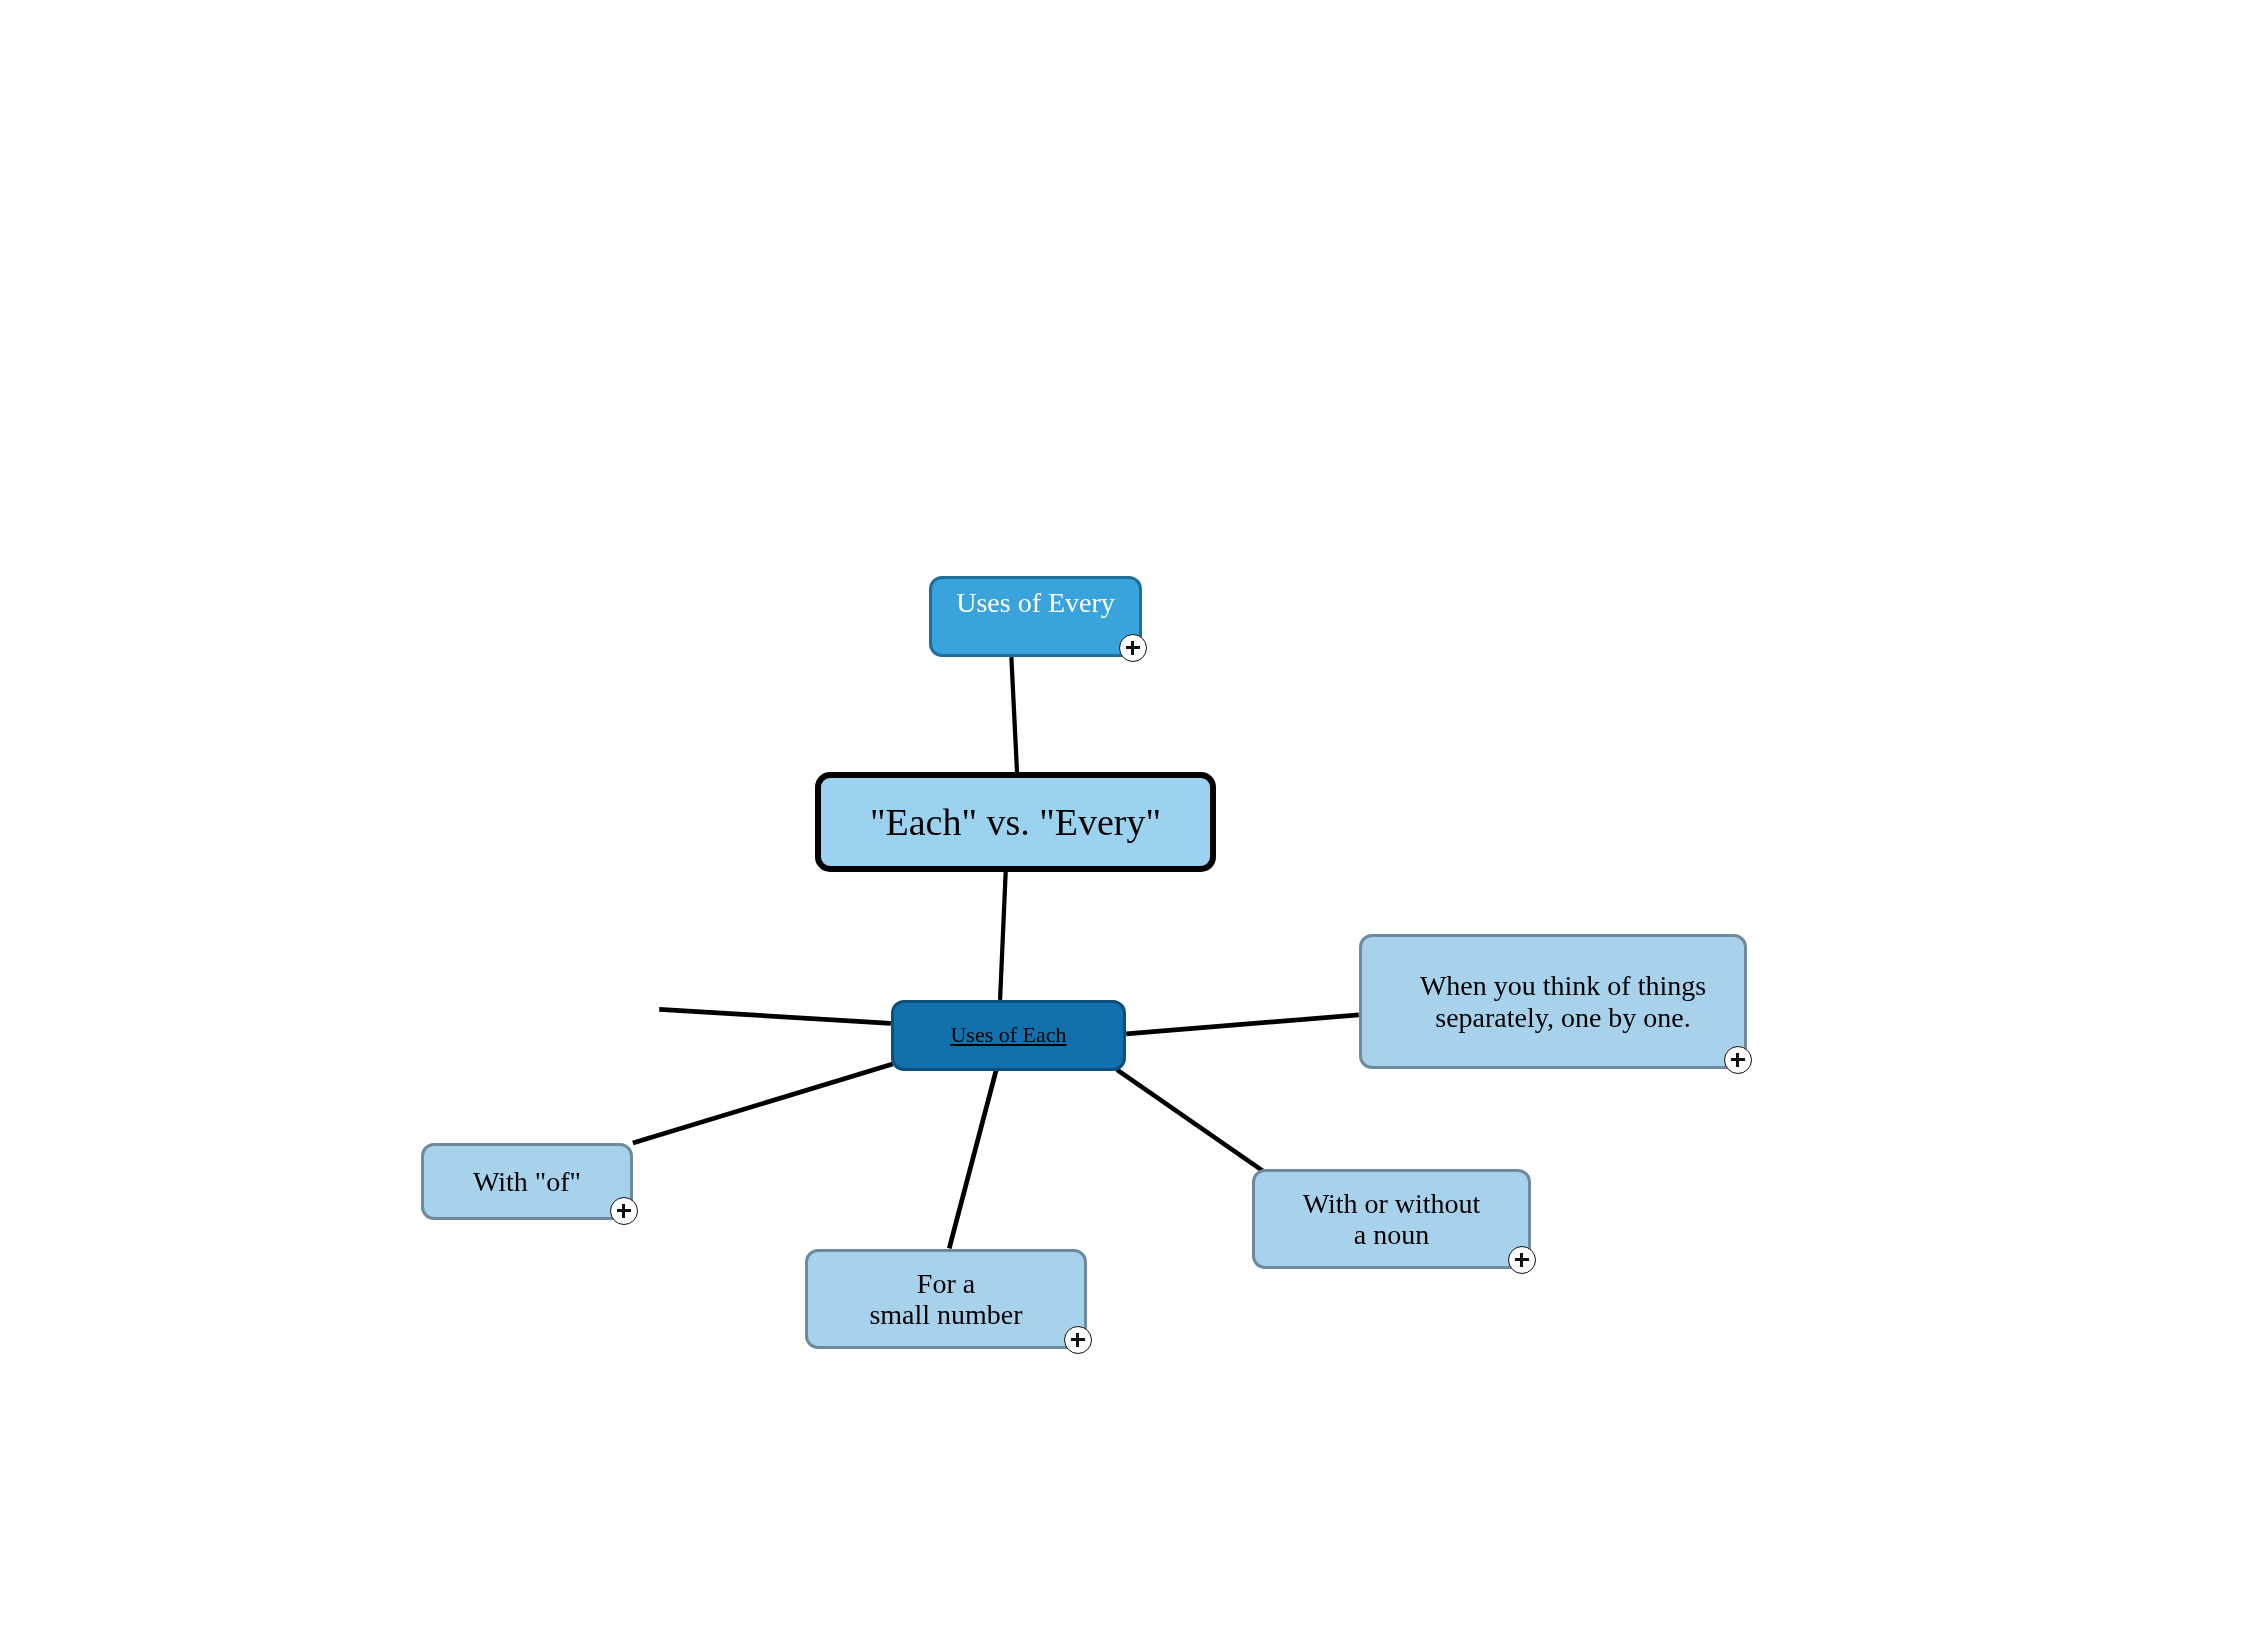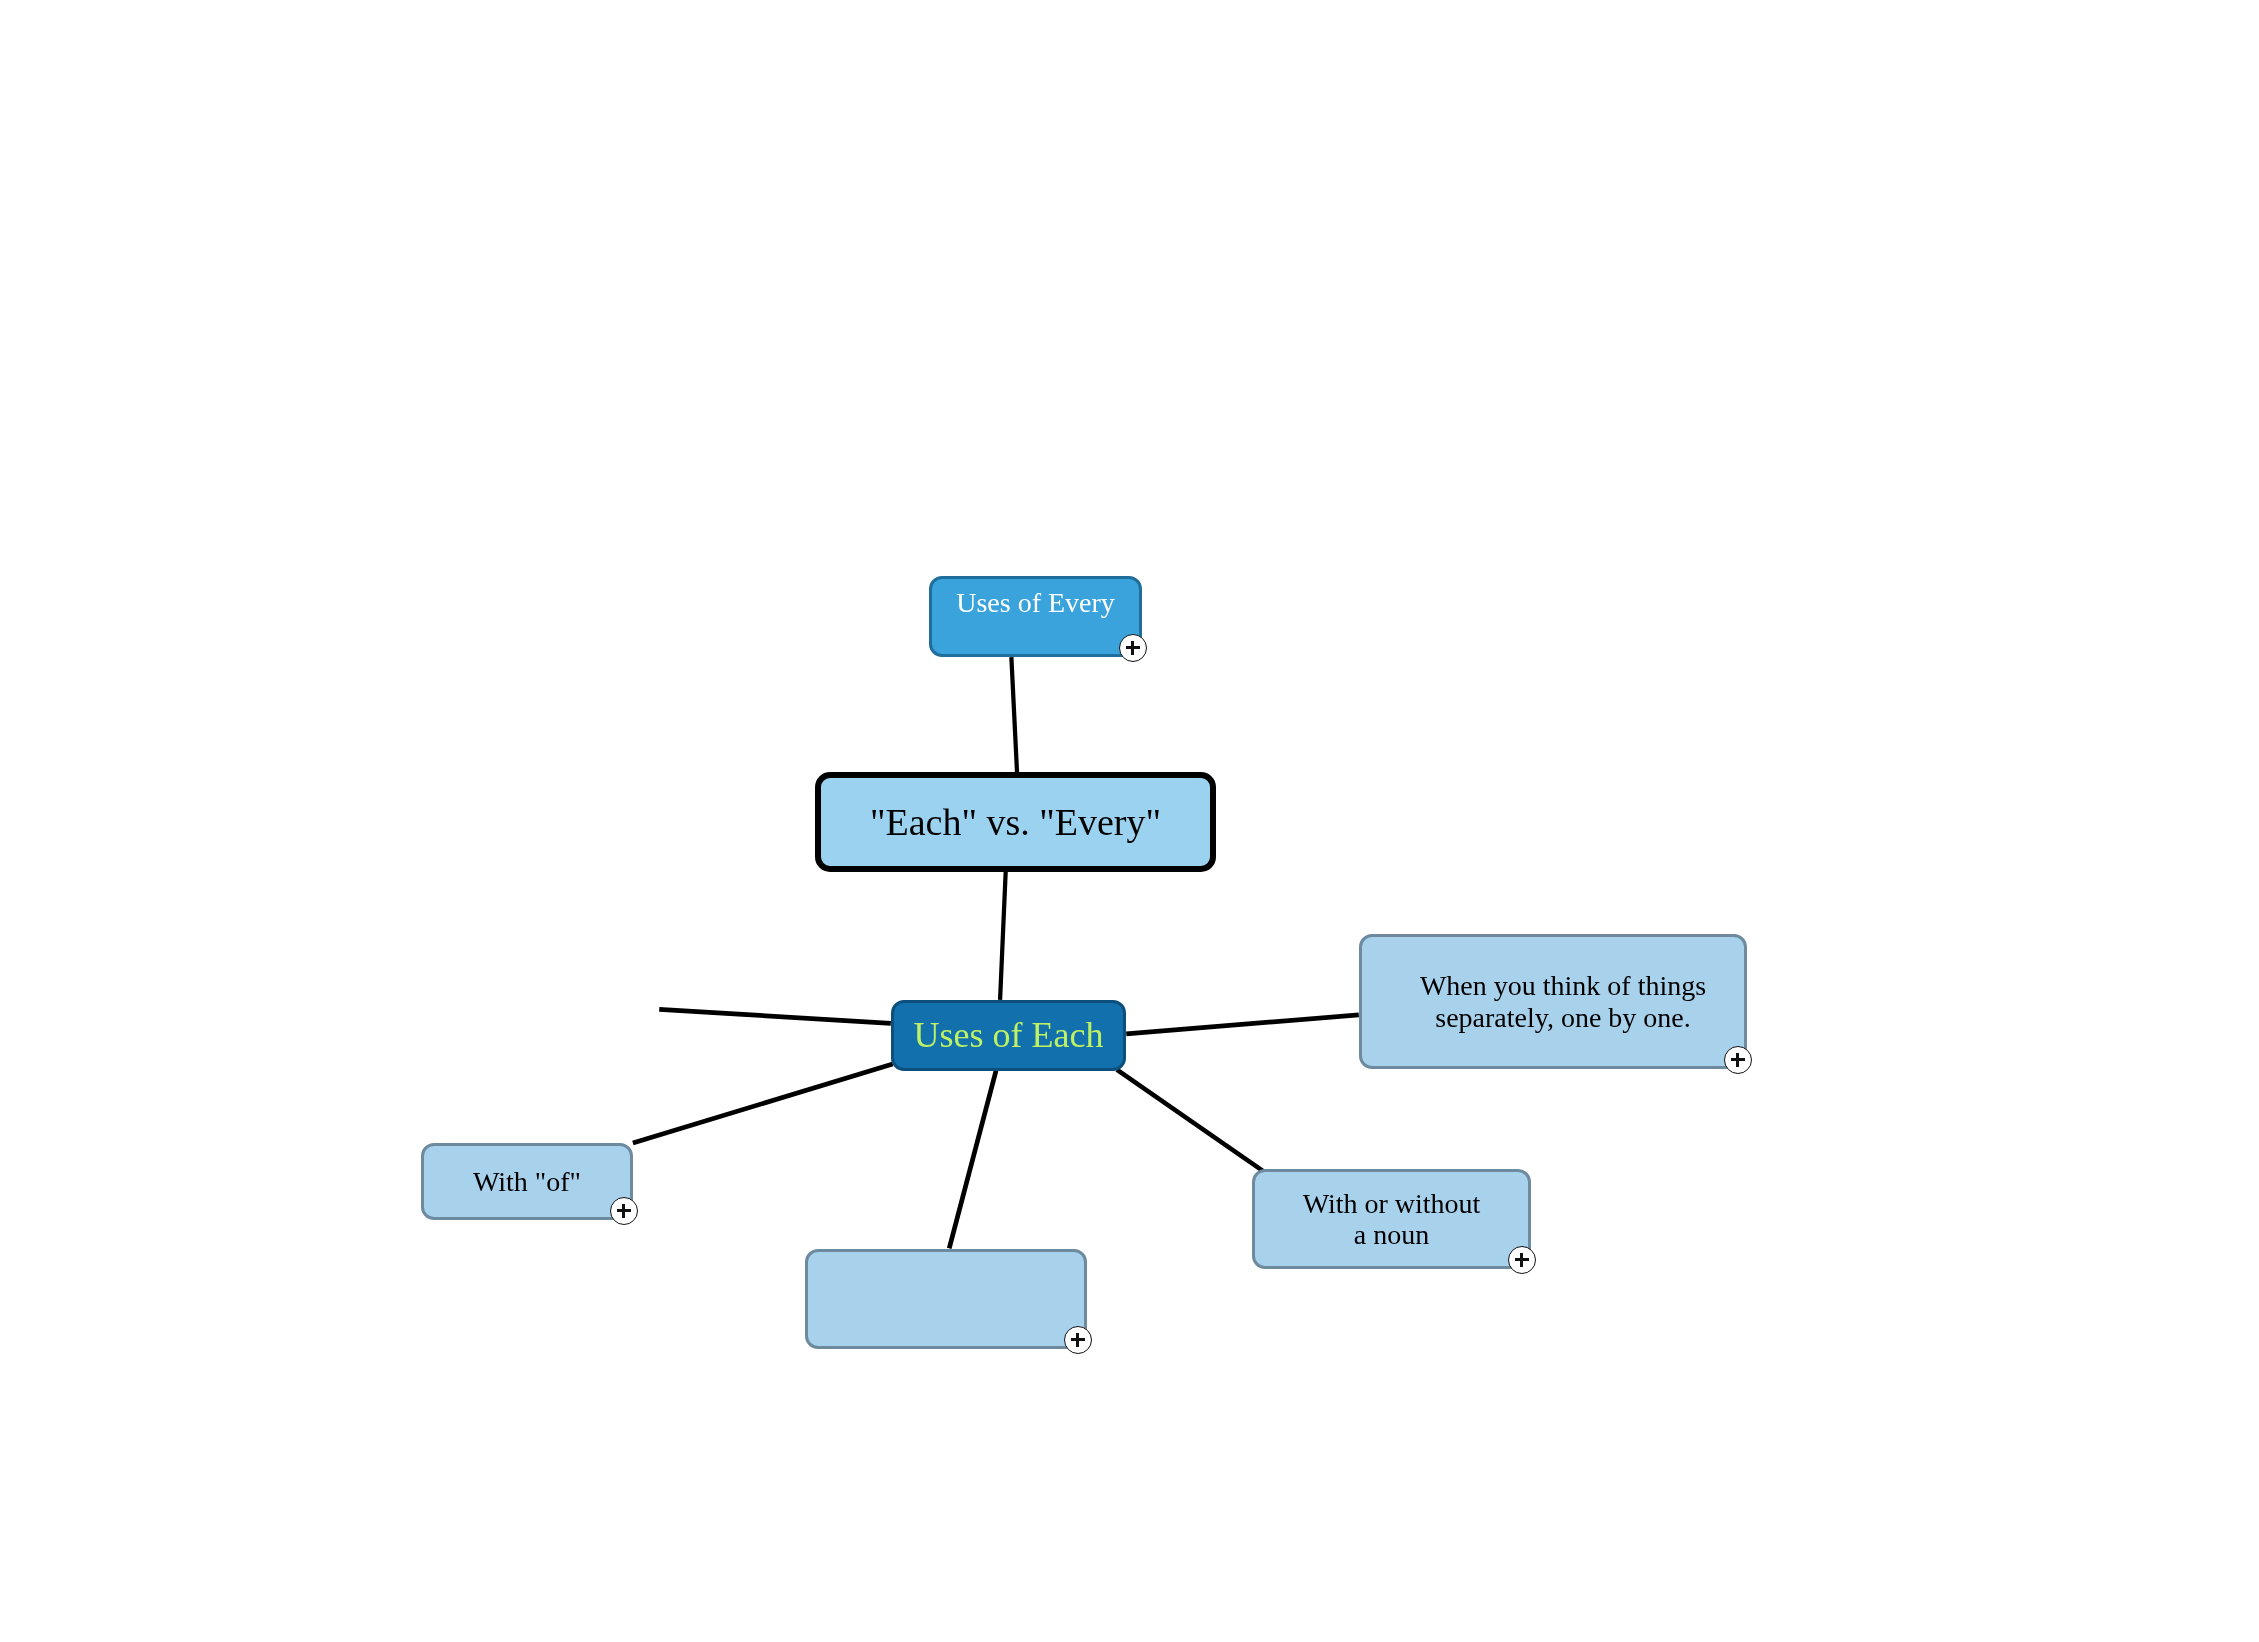--- a/index.html
+++ b/index.html
@@ -54,22 +54,23 @@
     color: #ffffff;
     font-size: 28px;
     align-items: flex-start;
     padding-top: 7.5px;
     margin-left: 18px;
   }
   
   .node.branch-each {
     background: #1270AD;
     border: 3.8px solid #0C4F7C;
-    color: #bef264;
-    font-size: 36px;
+    color: #000000;
+    font-size: 22px;
+    text-decoration: underline;
   }
   
   .node.leaf {
     background: #A8D1EC;
     border: 3.8px solid #6E8A9E;
     color: #000000;
     font-size: 28px;
   }
   .node.leaf.top-text {
     align-items: flex-start;
@@ -146,20 +147,22 @@
 separately, one by one.</span>
     <span class="plus"></span>
   </div>
 
   <div class="node leaf" style="left:421px; top:1143px; width:212px; height:77px;">
     <span class="label">With "of"</span>
     <span class="plus"></span>
   </div>
 
   <div class="node leaf" style="left:805px; top:1249px; width:282px; height:100px;">
+    <span class="label">For a
+small number</span>
     <span class="plus"></span>
   </div>
 
   <div class="node leaf" style="left:1252px; top:1169px; width:279px; height:100px;">
     <span class="label">With or without
 a noun</span>
     <span class="plus"></span>
   </div>
 
 </div>

